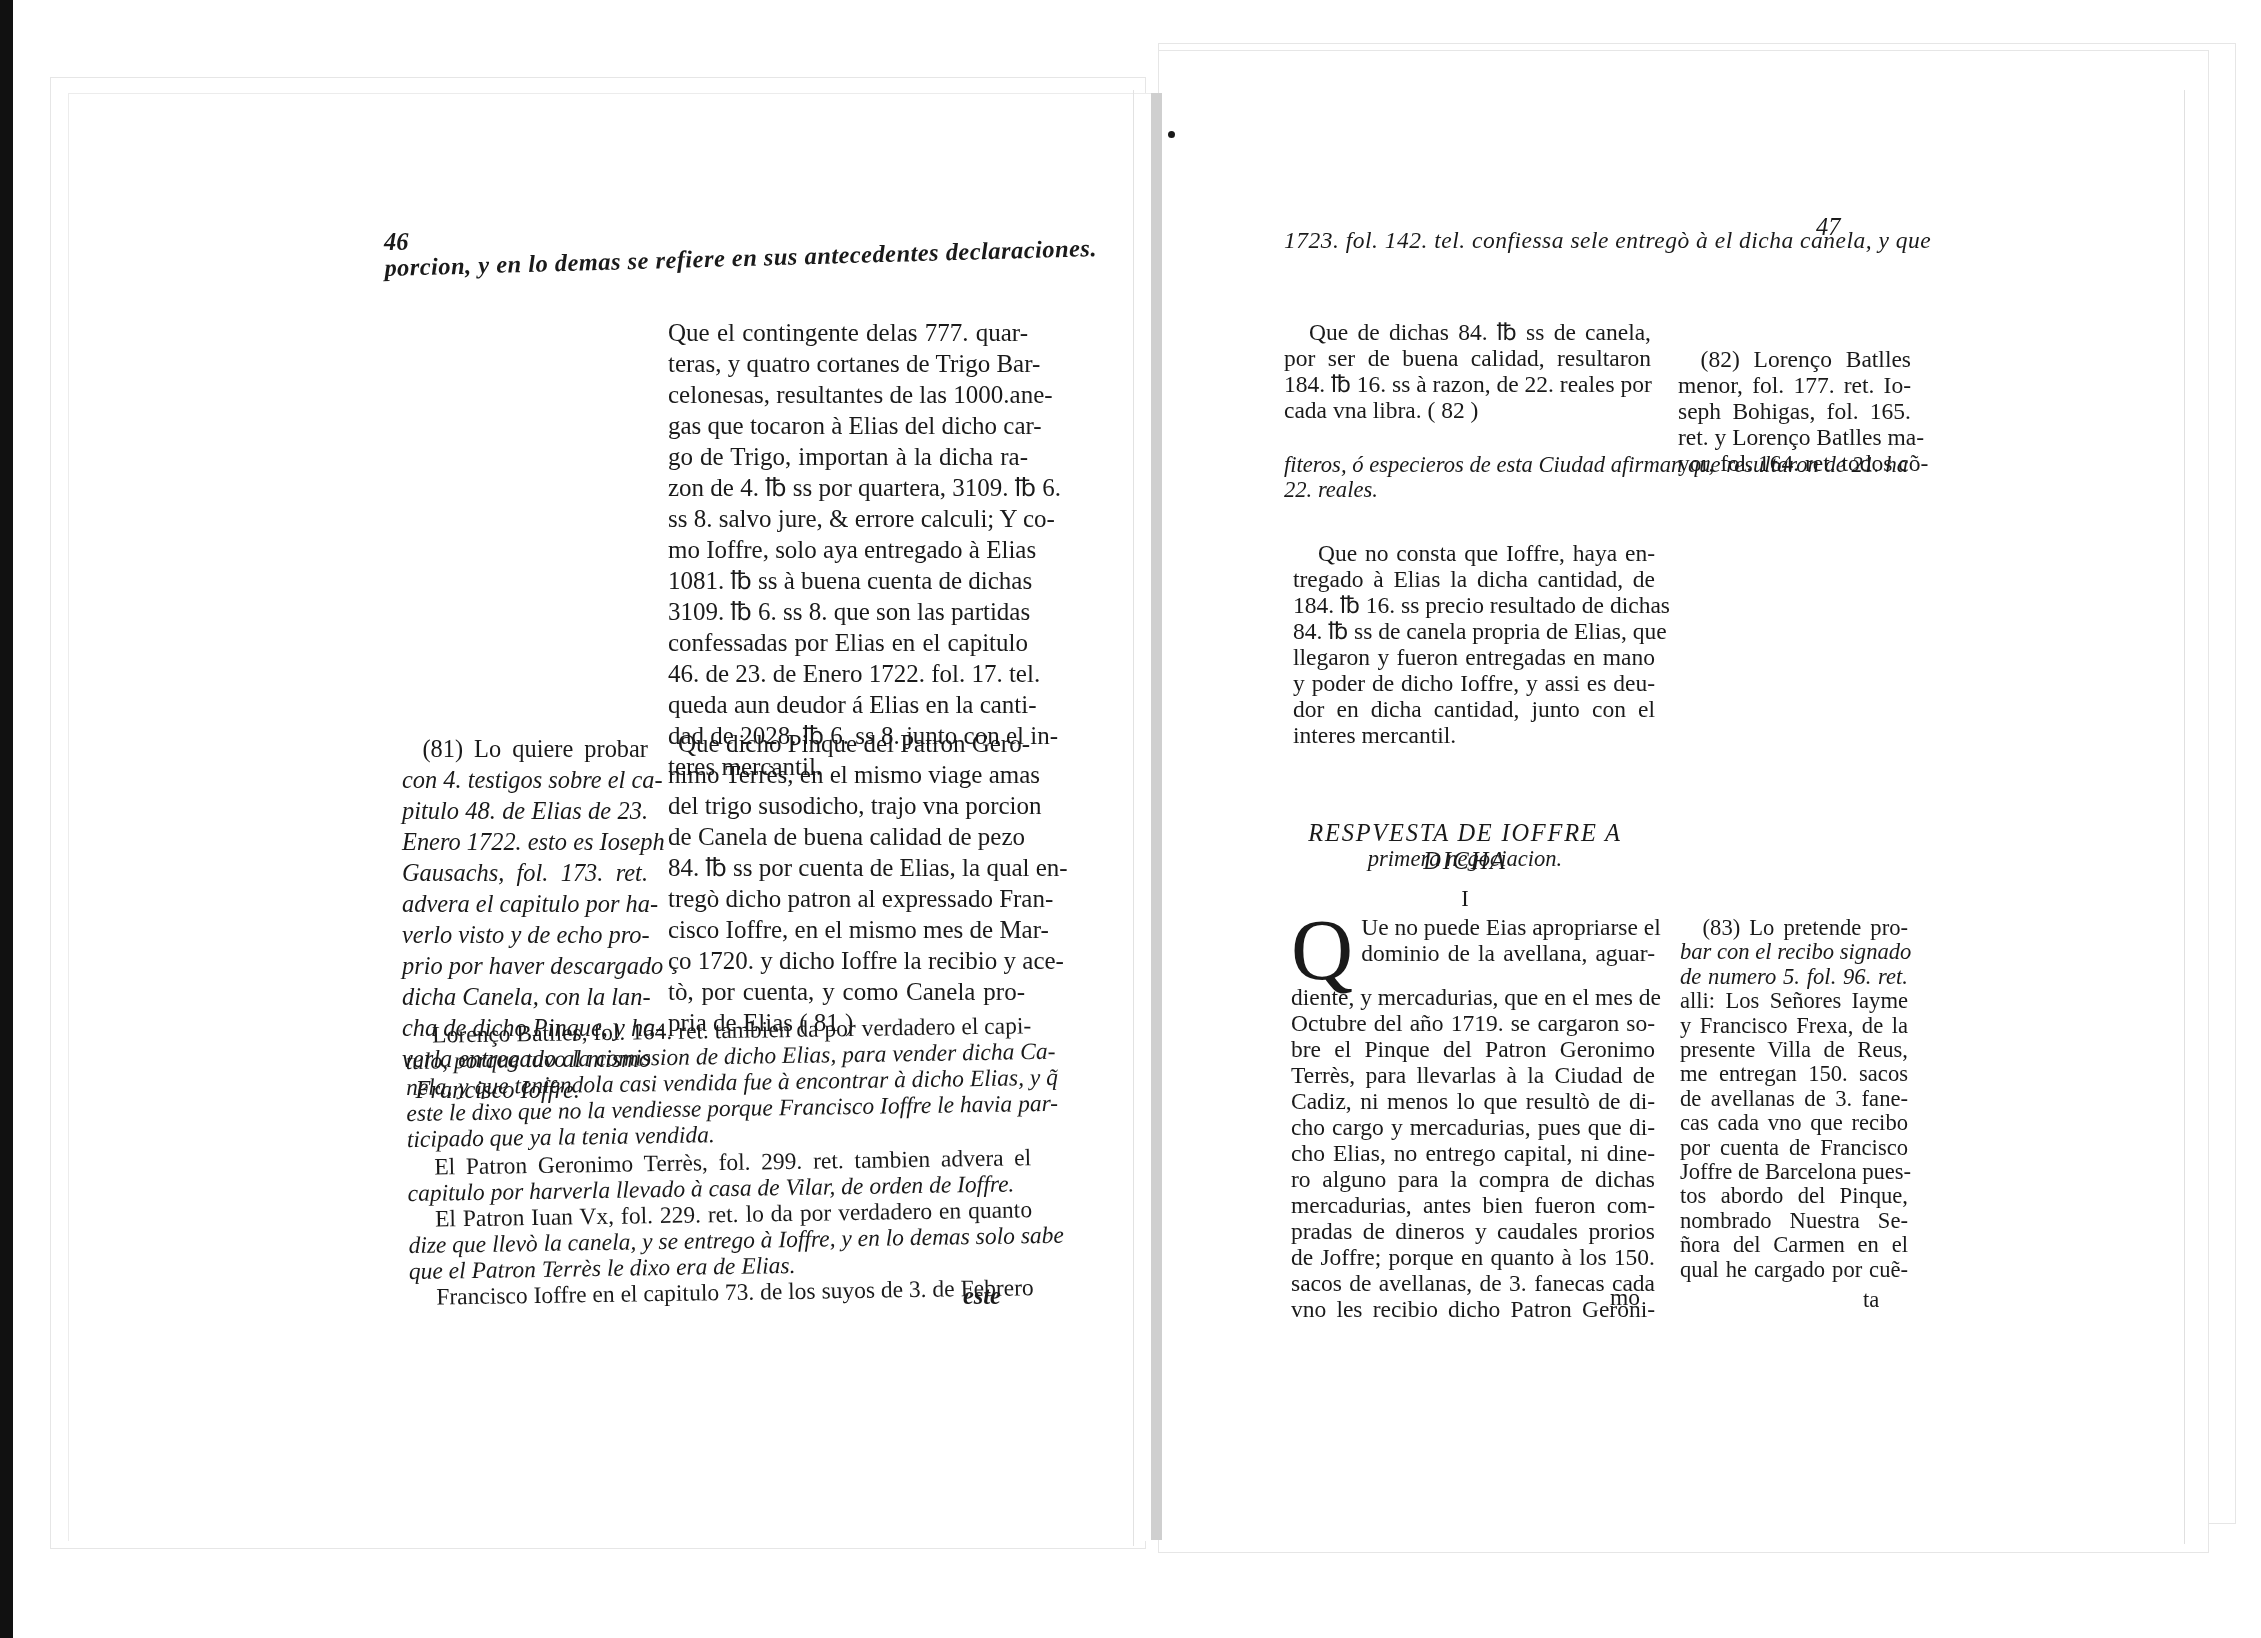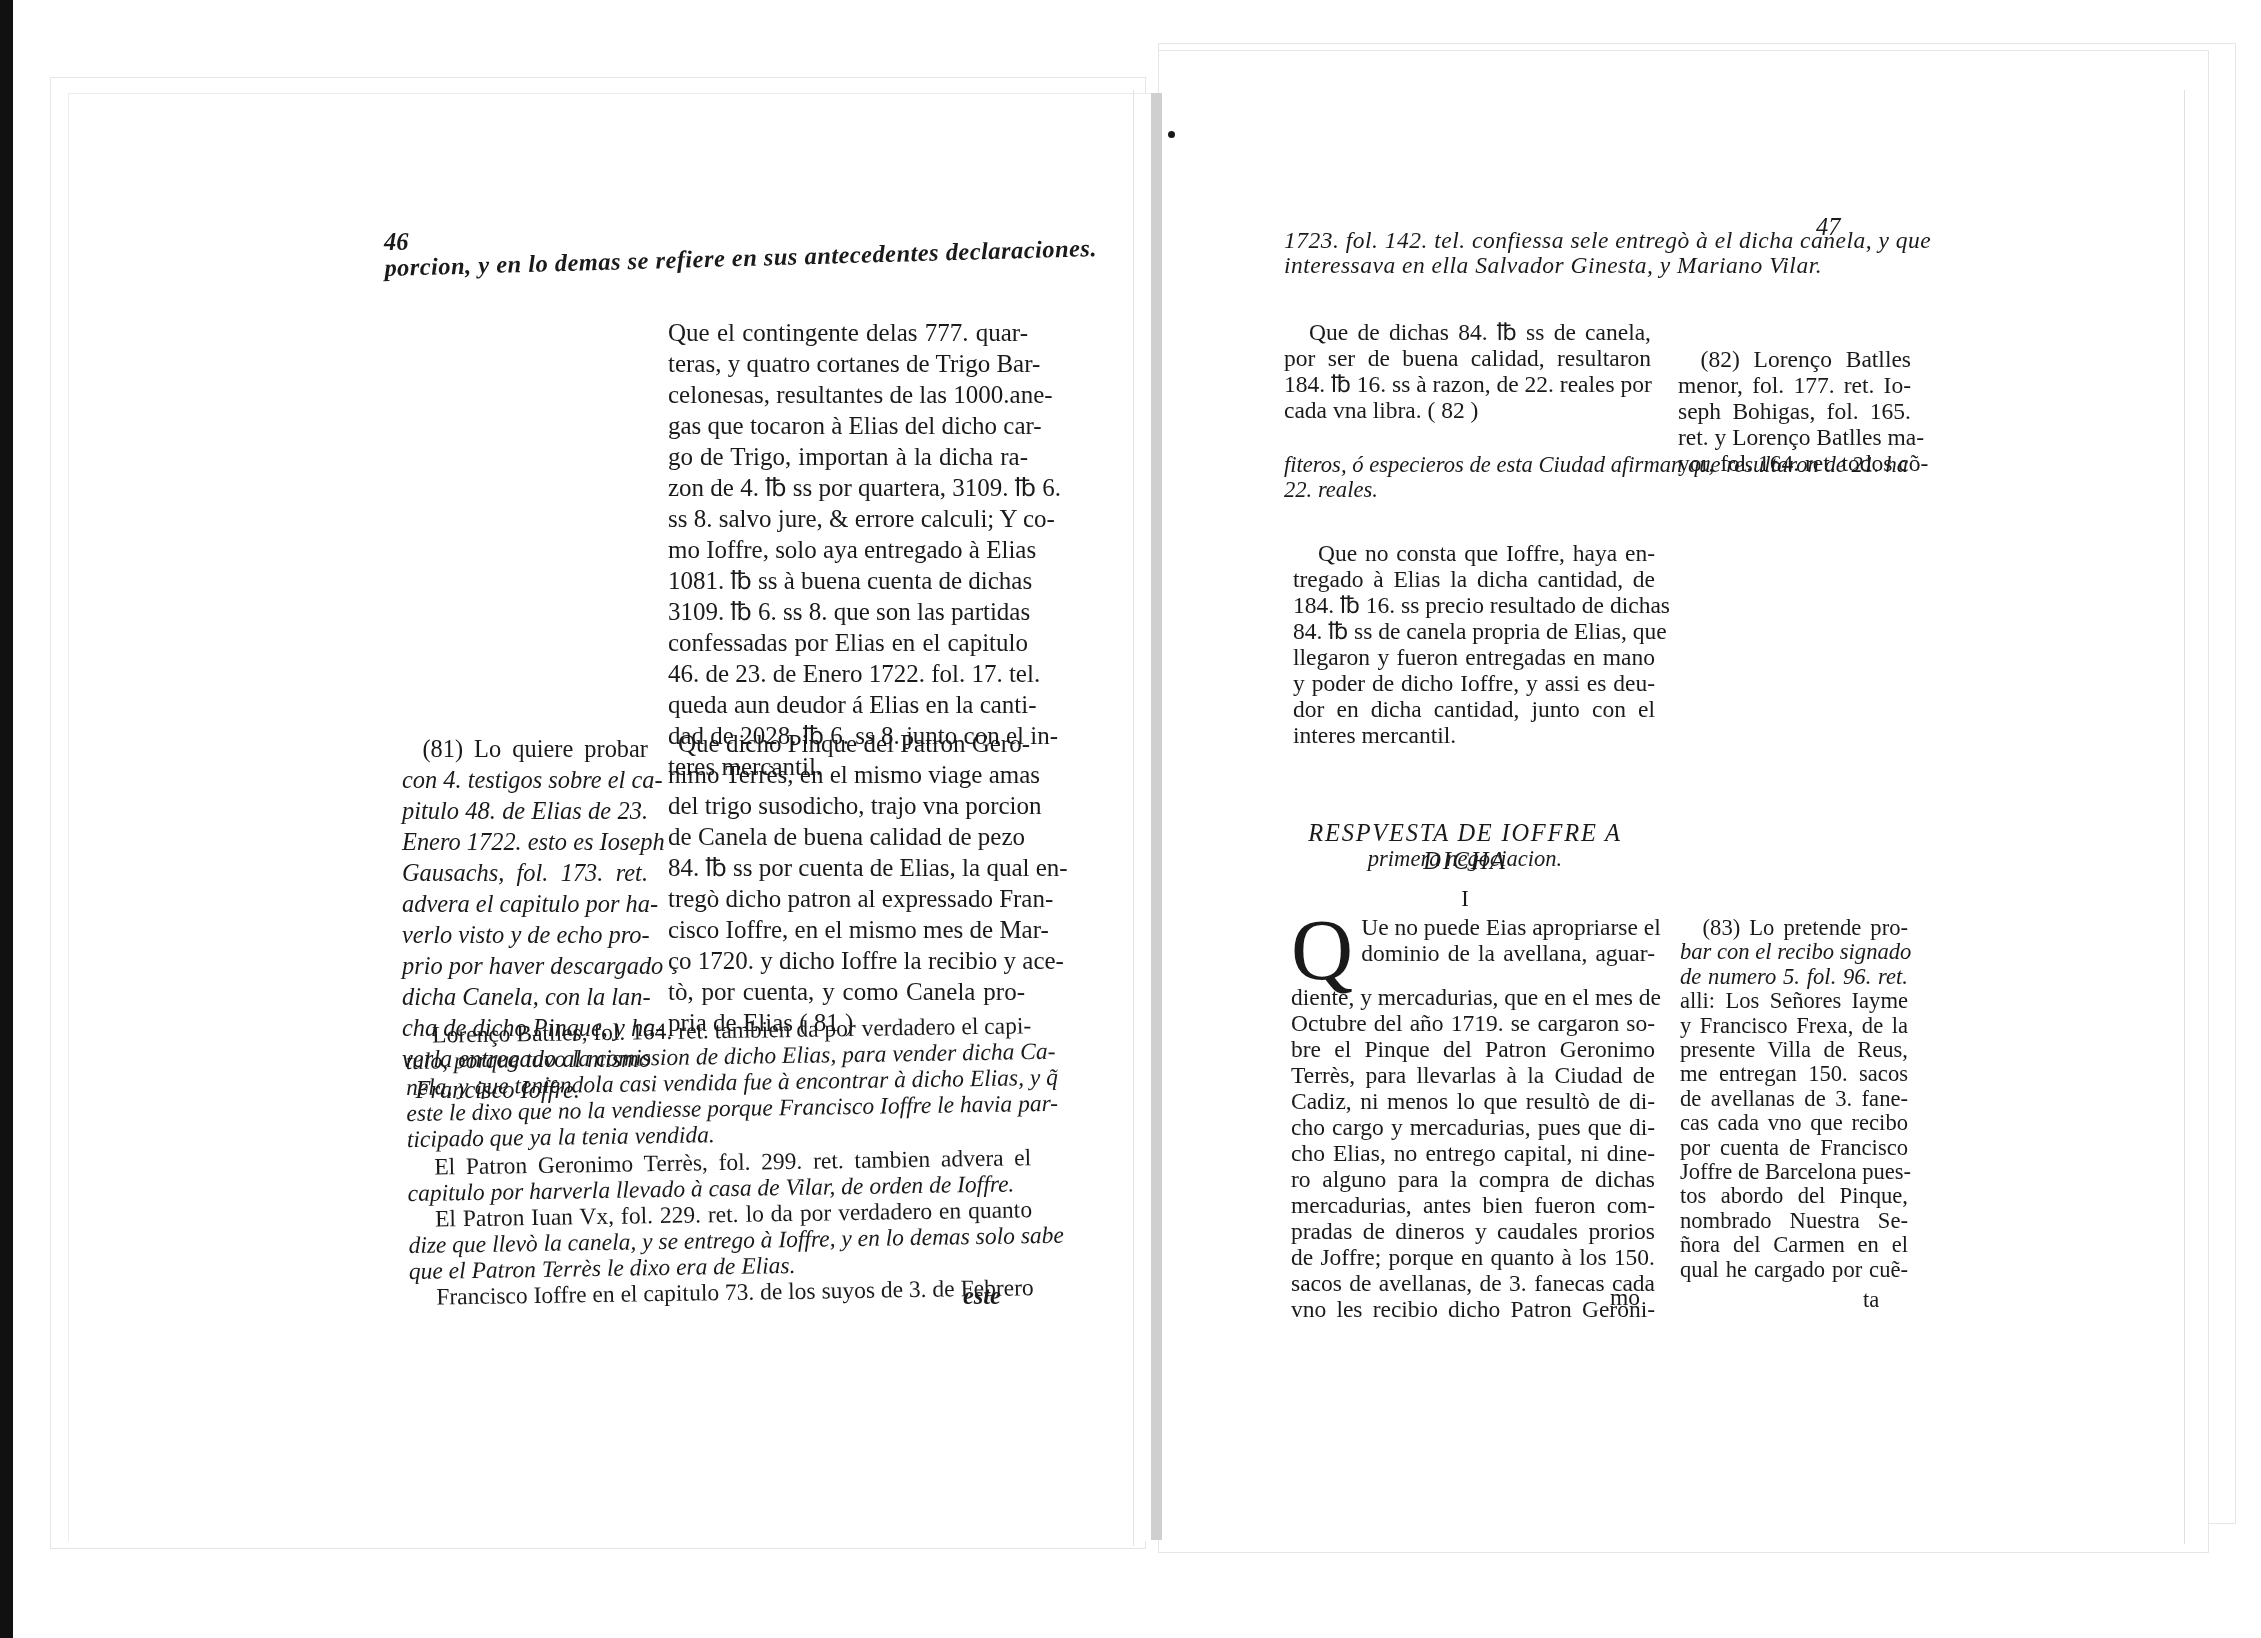--- a/index.html
+++ b/index.html
@@ -101,21 +101,20 @@
   <span class="jline" style="padding-left:27px;">El Patron Iuan Vx, fol. 229. ret. lo da por verdadero en quanto</span>
   <span class="jline it">dize que llevò la canela, y se entrego à Ioffre, y en lo demas solo sabe</span>
   <span class="line it">que el Patron Terrès le dixo era de Elias.</span>
   <span class="jline" style="padding-left:27px;">Francisco Ioffre en el capitulo 73. de los suyos de 3. de Febrero</span>
 </div>
 <div class="note it" style="left:963px; top:1280px;font-weight:bold;">este</div>
 
 <div class="pagenum" style="left:1816px; top:213px; font-weight:normal;">47</div>
 <div class="hdr" style="left:1284px; top:228px; width:624px; font-weight:normal; font-size:23.5px; line-height:25px;">
   <span class="jline">1723. fol. 142. tel. confiessa sele entregò à el dicha canela, y que</span>
-  <span class="line">interessava en ella Salvador Ginesta, y Mariano Vilar.</span>
 </div>
 
 <div class="blk" style="left:1284px; top:319px; width:367px; font-size:23.5px; line-height:26px;">
   <span class="jline" style="padding-left:25px;">Que de dichas 84. ℔ ss de canela,</span>
   <span class="jline">por ser de buena calidad, resultaron</span>
   <span class="jline">184. ℔ 16. ss à razon, de 22. reales por</span>
   <span class="line">cada vna libra. ( 82 )</span>
 </div>
 
 <div class="note" style="left:1678px; top:326px; width:233px; font-size:23.5px; line-height:26px;">

